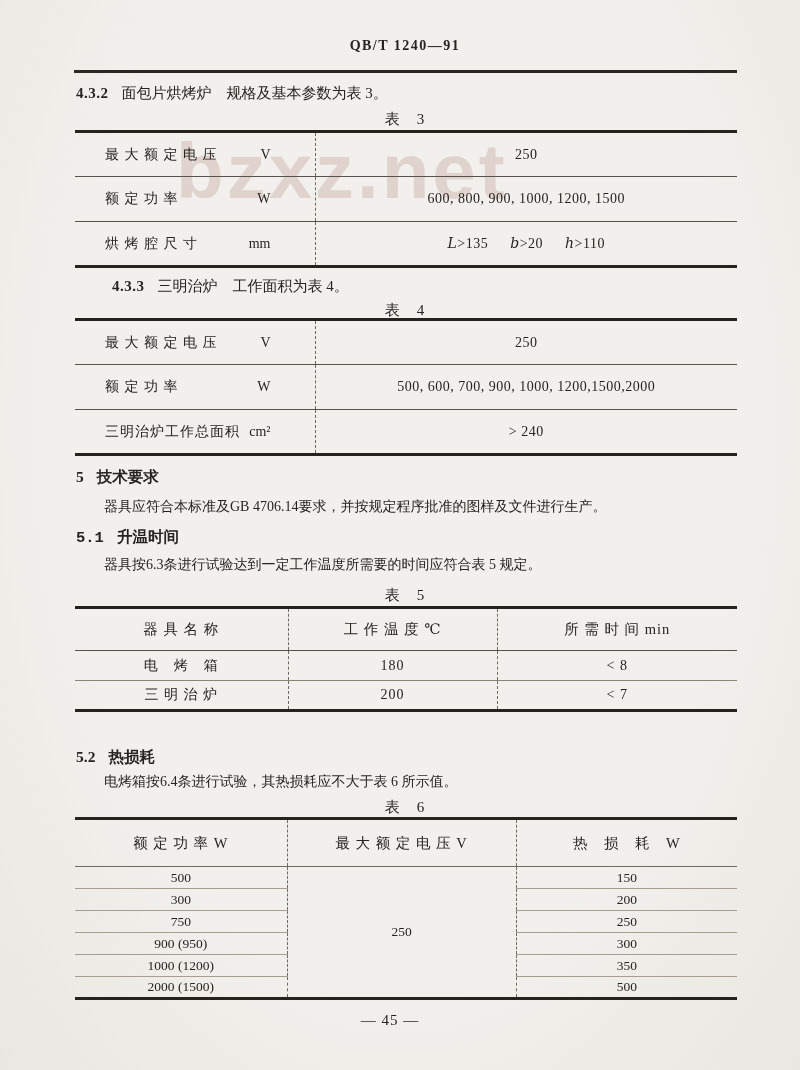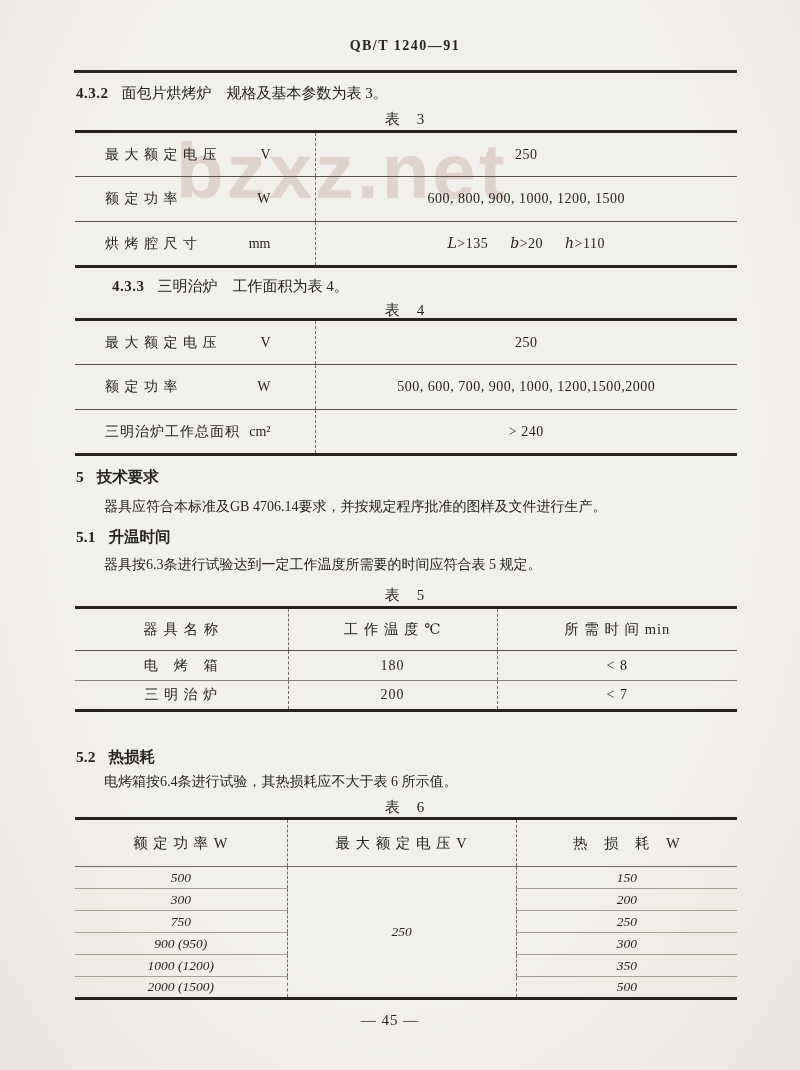--- a/index.html
+++ b/index.html
@@ -40,21 +40,21 @@
   }
 
   .clause { font-size: 15px; white-space: nowrap; }
   .clause .num { font-weight: bold; margin-right: 13px; letter-spacing: 0.5px; }
   .c432 { top: 84px; left: 76px; }
   .c433 { top: 277px; left: 76px; margin-left: 36px; }
 
   .sec-heading { font-size: 15.5px; font-weight: bold; }
   .sec-heading .num { margin-right: 13px; }
   .h5  { top: 467px; left: 76px; }
-  .h51 { top: 527px; left: 76px; }
+  .h51 { top: 527px; left: 76px; font-family: Liberation Mono, monospace; }
   .h52 { top: 747px; left: 76px; }
 
   .body-para {
     font-size: 14px; line-height: 1.45;
     width: 660px; text-indent: 2em;
   }
   .p5  { top: 497px; left: 76px; }
   .p51 { top: 555px; left: 76px; }
   .p52 { top: 772px; left: 76px; }
 
@@ -115,21 +115,21 @@
   .t5 td { text-align: center; font-size: 14px; letter-spacing: 1px; }
   .t5 .c2, .t5 .c3 { border-left: 1px dashed #6e6a62; }
   .t5 tr.bd + tr.bd td { border-top: 1px solid #8b8478; }
 
   
   .t6 { border-bottom-width: 4px; }
   .t6 tr.hdr { height: 48px; margin-top: 6px; }
   .t6 tr.bd { height: 22px; }
   .t6 th { font-size: 14.5px; letter-spacing: 1px; text-align: center; }
   .t6 tr.hdr th { border-bottom: 1px solid #6e6820; border-bottom-color: #6e6860; }
-  .t6 td { text-align: center; font-size: 13.5px; font-style: italic; }
+  .t6 td { text-align: center; font-size: 13.5px; }
   .t6 .c2, .t6 .c3 { border-left: 1px dashed #6e6a62; }
   .t6 tr.bd + tr.bd td.sep { border-top: 1px solid #a59d8f; }
 
   .footer {
     top: 1012px; left: 75px; width: 660px;
     text-align: center; padding-right: 30px;
     font-size: 15px; letter-spacing: 1px;
   }
 </style>
 </head>

